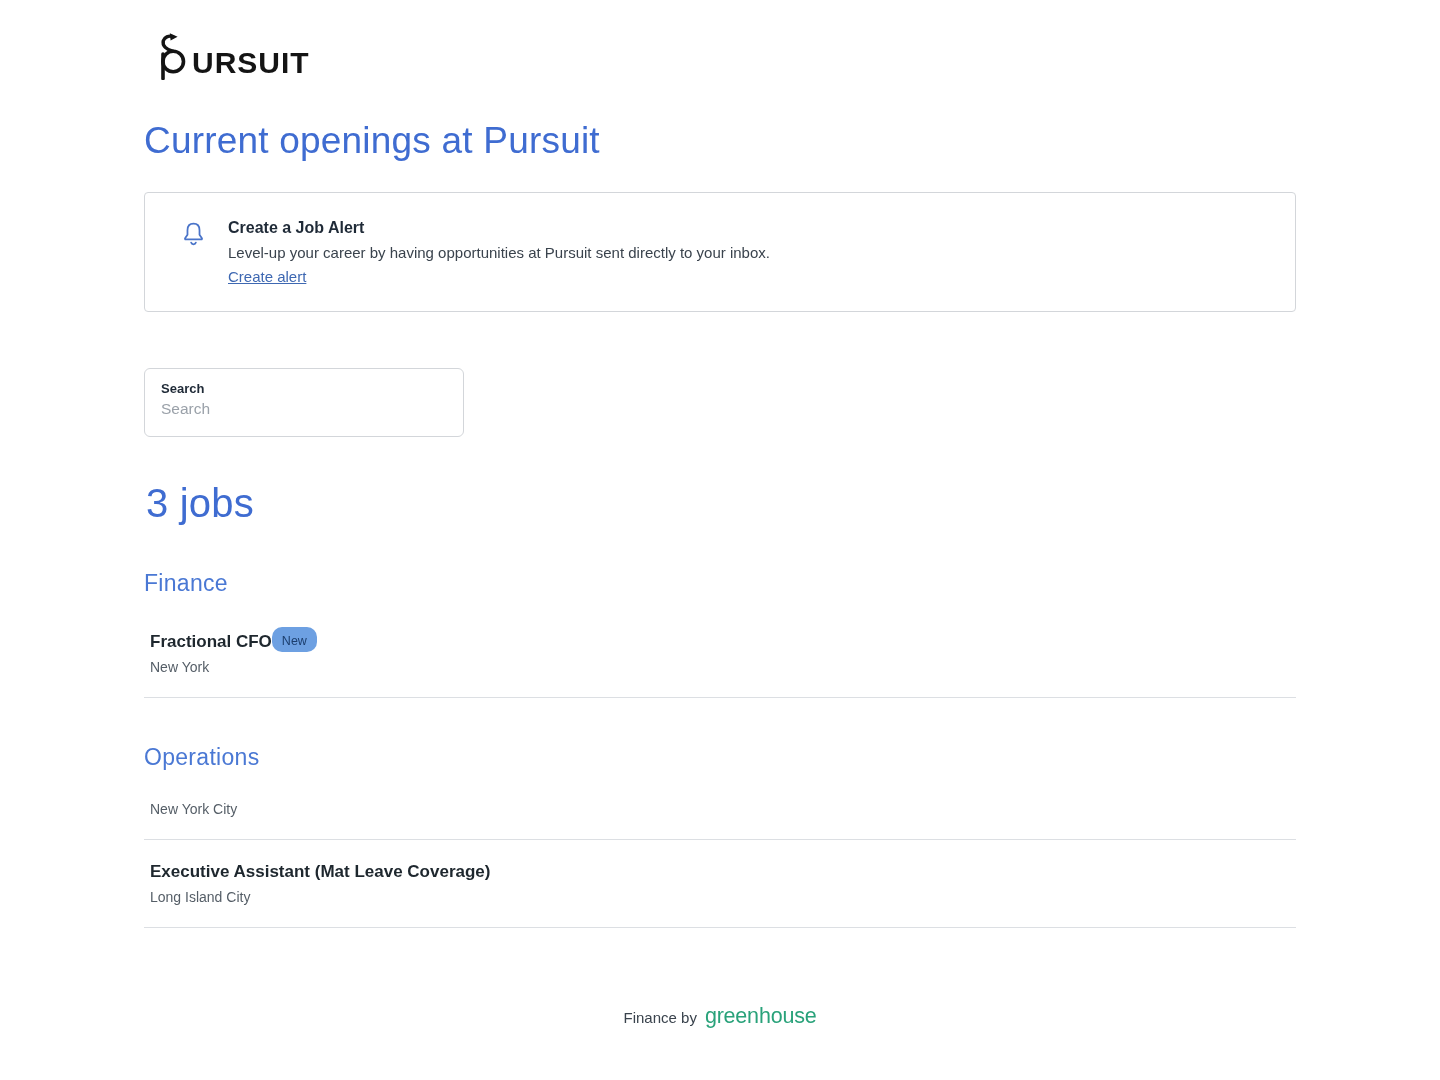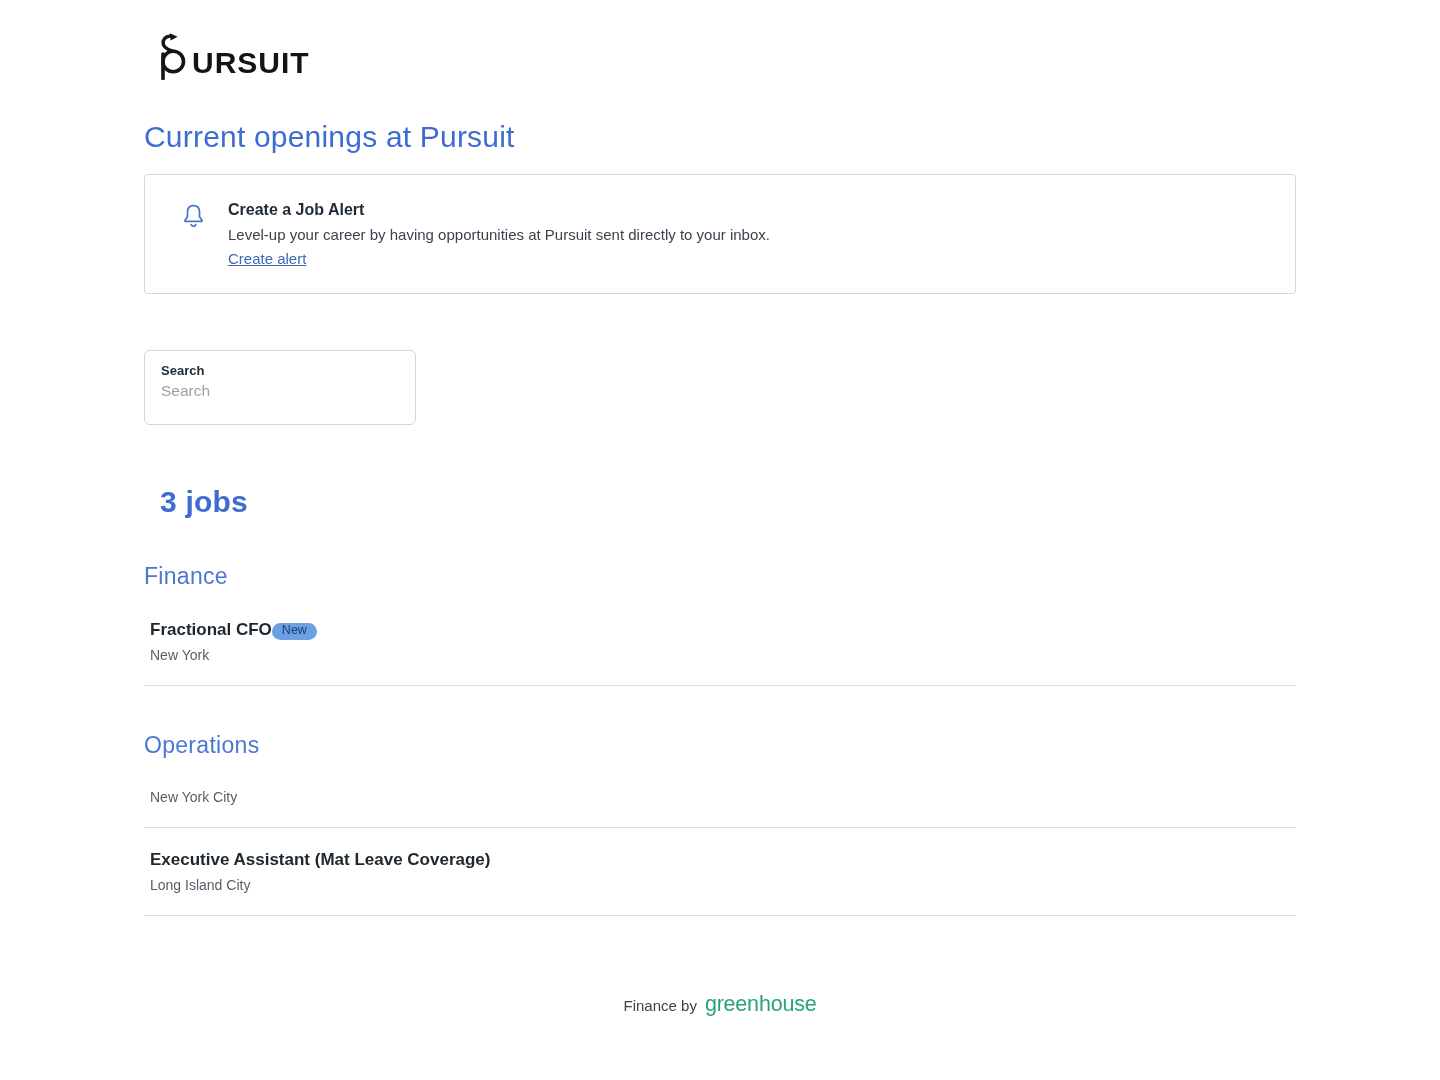--- a/index.html
+++ b/index.html
@@ -26,57 +26,57 @@
   }
   .container{width:1152px;margin:0 auto;padding-top:38px;}
   
   .logo{display:flex;align-items:flex-end;gap:2px;height:42px;margin-left:12px;margin-bottom:40px;}
   .logo .wordmark{
     font-size:30px;font-weight:600;letter-spacing:1px;color:var(--logo-black);
     line-height:1;padding-bottom:2px;
   }
   
   h1.page-title{
-    margin:0 0 20px 0;font-size:30px;font-weight:500;color:var(--accent-blue);letter-spacing:.2px;
+    margin:0 0 30px 0;font-size:37px;font-weight:500;color:var(--accent-blue);letter-spacing:.2px;
   }
   
   .alert-box{
     border:1px solid var(--box-border);border-radius:4px;
     padding:26px 28px 26px 36px;display:flex;gap:22px;margin-bottom:56px;
   }
   .alert-box .bell{flex:0 0 auto;padding-top:2px;}
   .alert-content{display:flex;flex-direction:column;gap:7px;}
   .alert-title{font-size:16px;font-weight:700;color:#1f2a37;}
   .alert-desc{font-size:15px;color:var(--body-text);}
   .alert-link{
     font-size:15px;color:var(--link-blue);text-decoration:underline;cursor:pointer;
     align-self:flex-start;background:none;border:none;padding:0;font-family:inherit;text-align:right;
   }
   
   .search-box{
-    width:272px;border:1px solid var(--box-border);border-radius:6px;
-    padding:12px 16px 24px 16px;margin-bottom:60px;
+    width:320px;border:1px solid var(--box-border);border-radius:6px;
+    padding:12px 16px 18px 16px;margin-bottom:44px;
   }
   .search-label{display:block;font-size:13px;font-weight:700;color:#1f2a37;margin-bottom:4px;}
   .search-input{
     border:none;outline:none;width:100%;font-size:15.5px;font-family:inherit;color:#1f2a37;padding:0;
   }
   .search-input::placeholder{color:#9aa1a9;}
   
-  .jobs-count{font-size:30px;font-weight:700;color:var(--accent-blue);margin:0 0 44px 16px;letter-spacing:.2px;}
+  .jobs-count{font-size:40px;font-weight:400;color:var(--accent-blue);margin:0 0 44px 2px;letter-spacing:.2px;}
   .section{margin-bottom:46px;}
   .section-title{font-size:23px;font-weight:400;color:#4a78d4;margin:0 0 30px 0;letter-spacing:.3px;}
   .job-item{
     padding:0 0 22px 6px;border-bottom:1px solid var(--divider);margin-bottom:22px;
   }
   .job-title-row{display:flex;align-items:flex-end;}
   .job-title{font-size:17px;font-weight:700;color:var(--title-dark);cursor:pointer;}
   .badge{
     background:var(--badge-bg);color:var(--badge-text);
-    font-size:12.5px;font-weight:500;border-radius:10px;padding:1px 10px 4px;line-height:1;
+    font-size:12.5px;font-weight:500;border-radius:10px;padding:8px 10px 4px;line-height:1;
   }
   .job-location{font-size:14px;color:var(--muted-text);margin-top:7px;}
   
   .footer{
     margin-top:76px;display:flex;justify-content:center;align-items:baseline;gap:8px;
   }
   .powered-by{font-size:15px;color:var(--body-text);}
   .greenhouse{font-size:21.5px;color:var(--green);letter-spacing:-.2px;cursor:pointer;}
 </style>
 </head>

